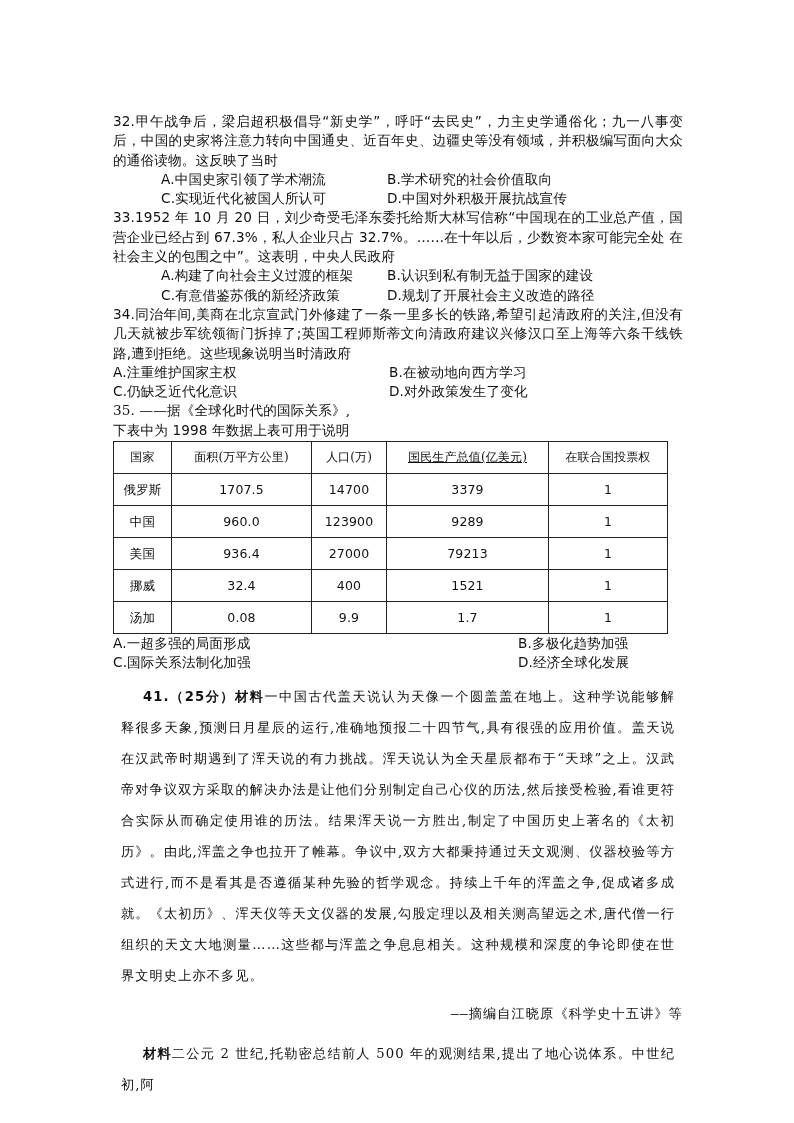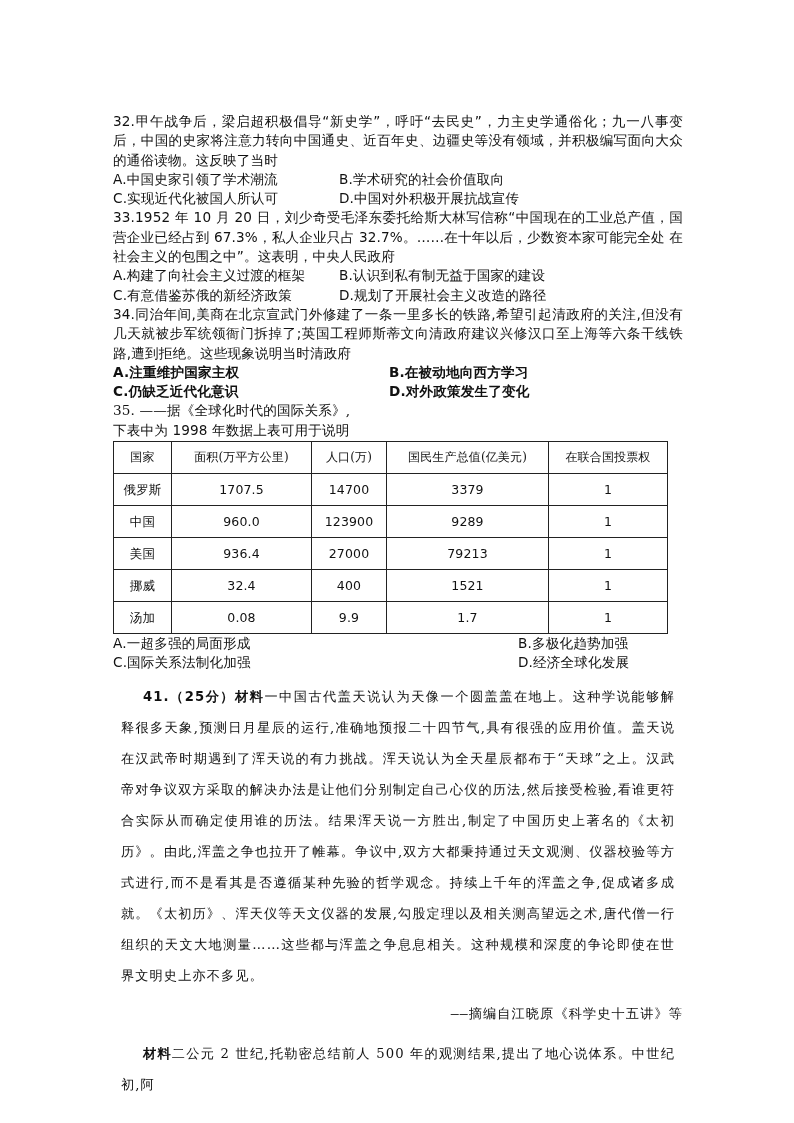--- a/index.html
+++ b/index.html
@@ -1,31 +1,31 @@
 <!DOCTYPE html>
 <html><head>
 <meta charset="utf-8">
 <style>
   html, body { margin: 0; padding: 0; background: #ffffff; }
   body { width: 794px; height: 1123px; position: relative; overflow: hidden;
          font-family: "DejaVu Sans", "Liberation Sans", sans-serif; color: #111; }
   .page { position: absolute; left: 113px; top: 112px; width: 570px; }
   .q { font-size: 13.6px; line-height: 19.3px; letter-spacing: 0.15px; }
   .q p { margin: 0; text-align: justify; }
-  .opts2 { display: grid; grid-template-columns: 226px 1fr; }
-  .opts2w { display: grid; grid-template-columns: 276px 1fr; font-weight: bold; }
+  .opts2 { display: grid; grid-template-columns: 226px 1fr; margin-left: 48px; }
+  .opts2w { display: grid; grid-template-columns: 276px 1fr; }
   .opts2x { display: grid; grid-template-columns: 405px 1fr; }
   .serif { font-family: "DejaVu Serif", "Liberation Serif", serif; }
   table.data { border-collapse: collapse; width: 555px; margin-top: 1px;
                font-size: 12.5px; }
   table.data td, table.data th { border: 1px solid #222; height: 31px; padding: 0;
                text-align: center; font-weight: normal; }
   table.data th { font-family: "DejaVu Serif", "Liberation Serif", serif; font-size: 12px; }
   table.data td.country { font-family: "DejaVu Serif", "Liberation Serif", serif; }
-  .c1 { width: 57px; } .c2 { width: 139px; } .c3 { width: 74px; } .c4 { width: 161px; } .c5 { width: 118px; margin-left: 28px; }
+  .c1 { width: 57px; } .c2 { width: 139px; } .c3 { width: 74px; } .c4 { width: 161px; text-decoration: underline; } .c5 { width: 118px; margin-left: 28px; }
   .q41 { font-family: "DejaVu Serif", "Liberation Serif", serif; font-size: 13.2px;
          line-height: 31px; letter-spacing: 1.1px; margin-top: 2px; }
   .q41 p { margin: 8px; text-align: justify; text-indent: 22px; }
   .q41 .bold { font-weight: bold; font-family: "DejaVu Sans", "Liberation Sans", sans-serif; }
   .source { text-align: right; margin-top: 2px; font-family: Liberation Mono, monospace; }
 </style>
 </head>
 <body>
 
 <div class="page">

